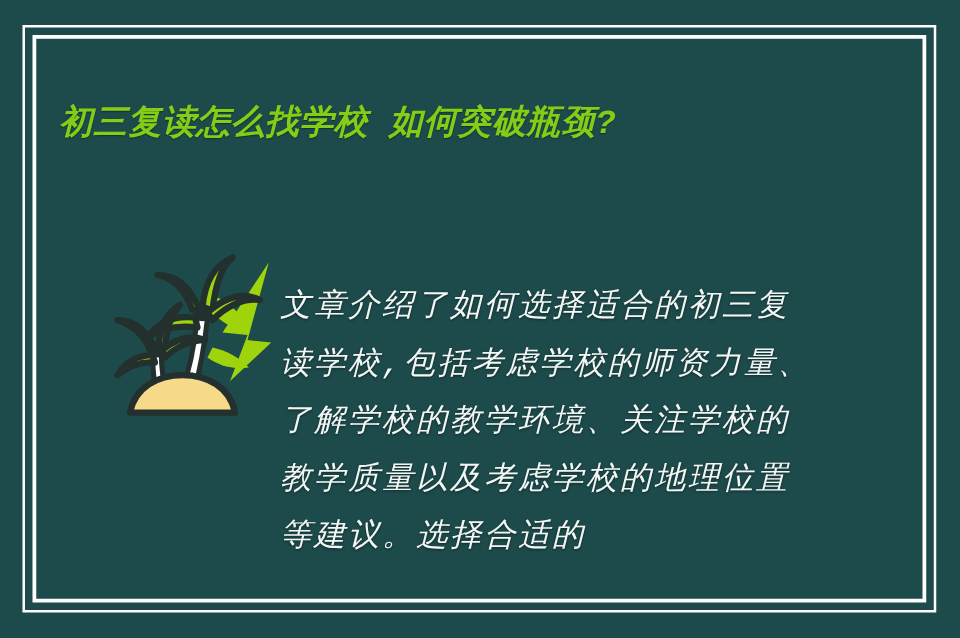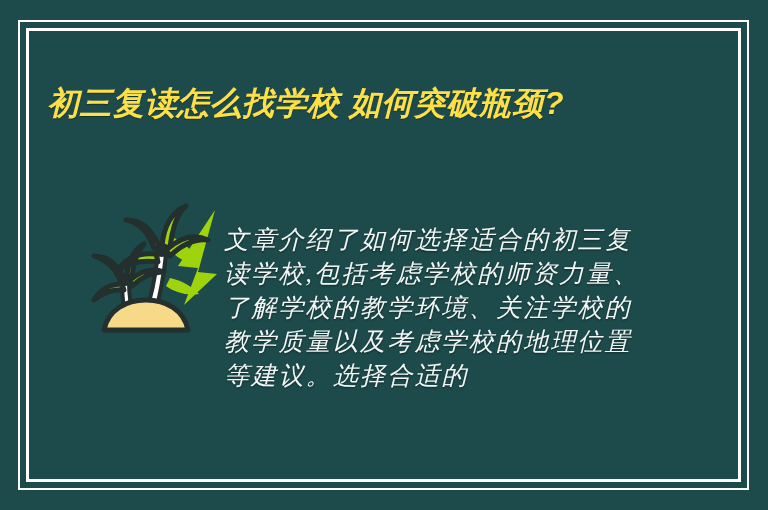--- a/index.html
+++ b/index.html
@@ -54,23 +54,23 @@
     box-sizing: border-box;
     overflow: hidden;
   }
 
   
   #headline {
     position: absolute;
     left: 21px;
     top: 32px;
     width: 640px;
-    color: #fde047;
-    font-family: Liberation Sans, sans-serif;
-    font-size: 32px;
+    color: #84cc16;
+    font-family: Liberation Mono, monospace;
+    font-size: 27px;
     font-weight: bold;
     font-style: italic;
     line-height: 45px;
     letter-spacing: 0.5px;
     text-shadow: 0 1px 1px rgba(0,0,0,0.35);
     white-space: pre-wrap;
   }
 
   
   #illustration {
@@ -82,24 +82,24 @@
   }
   #illustration svg { display: block; width: 100%; height: 100%; }
 
   
   #summary {
     position: absolute;
     left: 198px;
     top: 170px;
     width: 432px;
     color: #f2f7f6;
-    font-family: Liberation Serif, serif;
+    font-family: Liberation Mono, monospace;
     font-size: 25px;
     font-style: italic;
-    line-height: 34px;
+    line-height: 46px;
     letter-spacing: 2.2px;
     text-shadow: 0 1px 2px rgba(0,0,0,0.45);
     word-break: break-all;
     white-space: pre-wrap;
   }
 </style>
 </head>
 <body>
 
 <div id="card">

